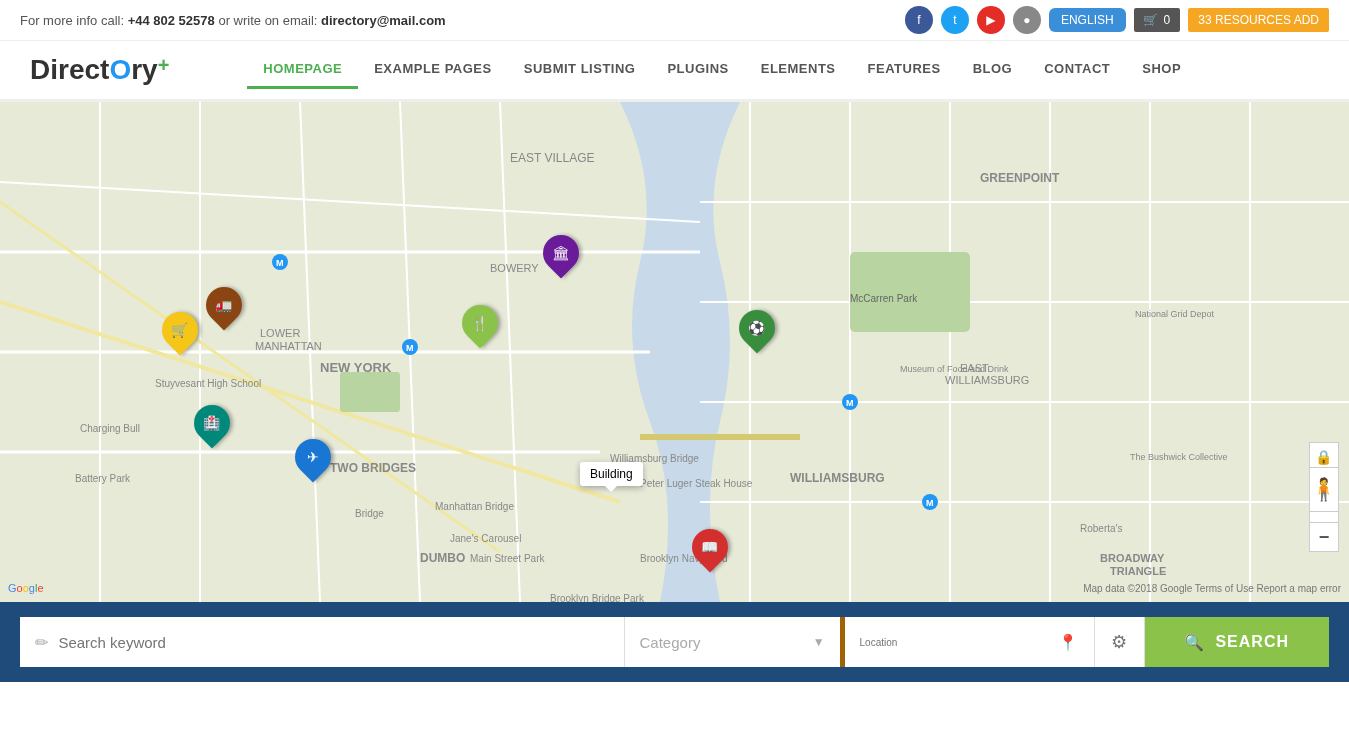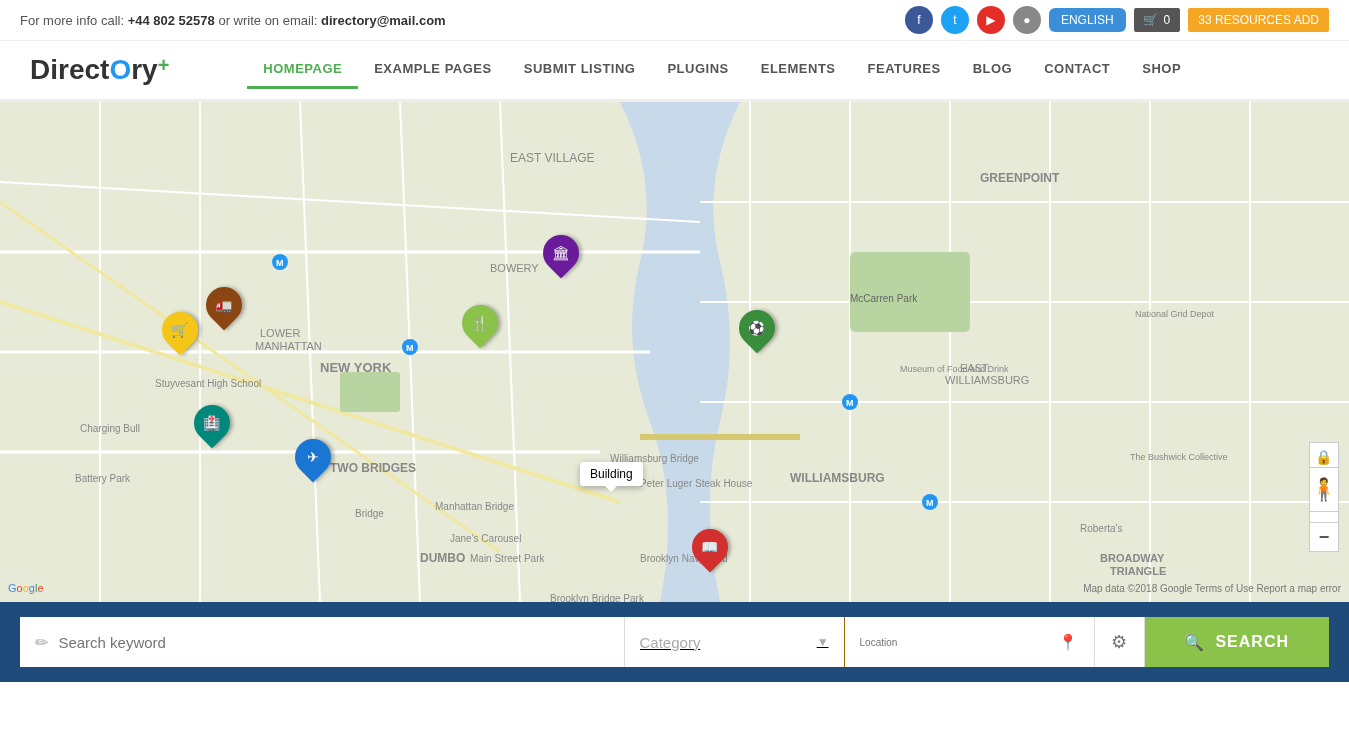--- a/index.html
+++ b/index.html
@@ -107,23 +107,22 @@
     .search-input-wrap .search-icon-left {
       color: #aaa; margin-right: 10px; font-size: 16px;
     }
     .category-wrap {
       width: 220px;
       background: #fff;
       display: flex;
       align-items: center;
       padding: 0 15px;
       height: 50px;
-      border-right: 1px solid #a16207;
+      border-right: 5px solid #a16207;
       cursor: pointer;
-      text-decoration: underline;
     }
     .category-wrap select {
       border: none; outline: none;
       font-size: 15px; color: #aaa;
       width: 100%;
       background: transparent;
       cursor: pointer;
       appearance: none;
     }
     .category-wrap .chevron { color: #aaa; font-size: 12px; margin-left: 5px; }

